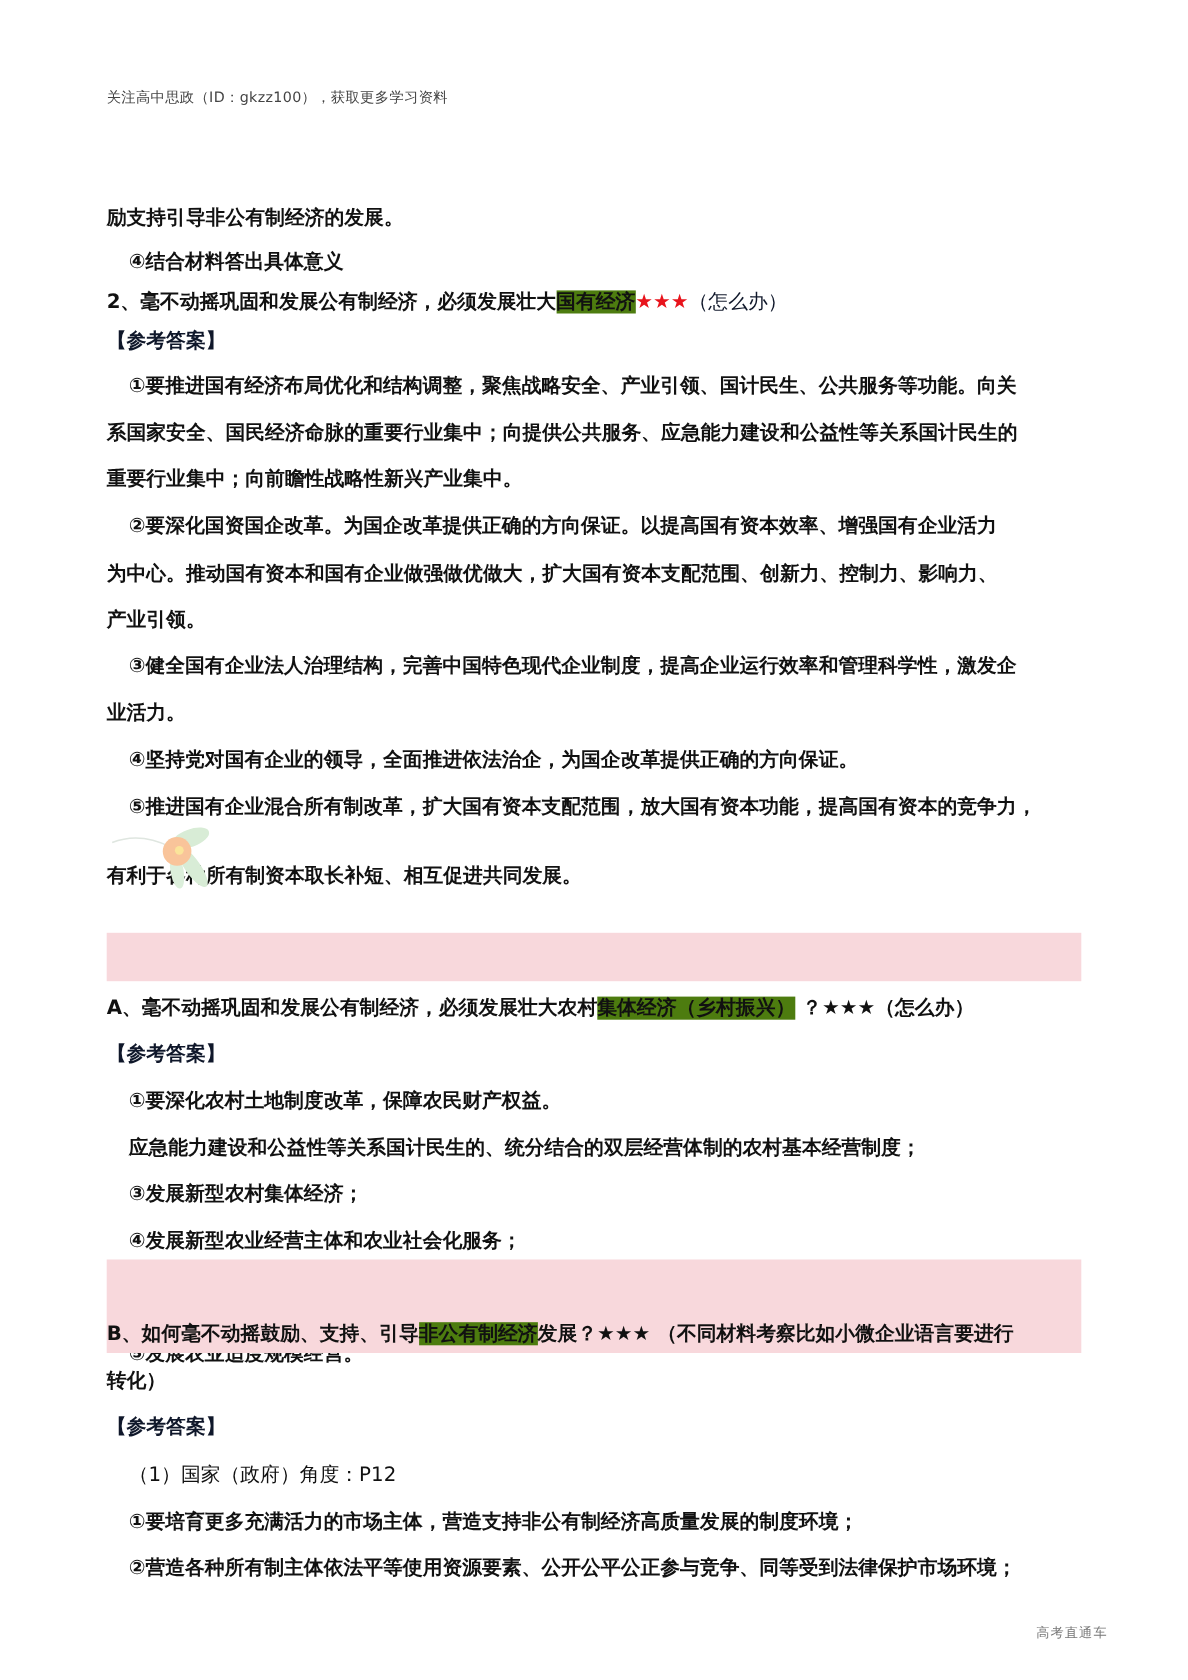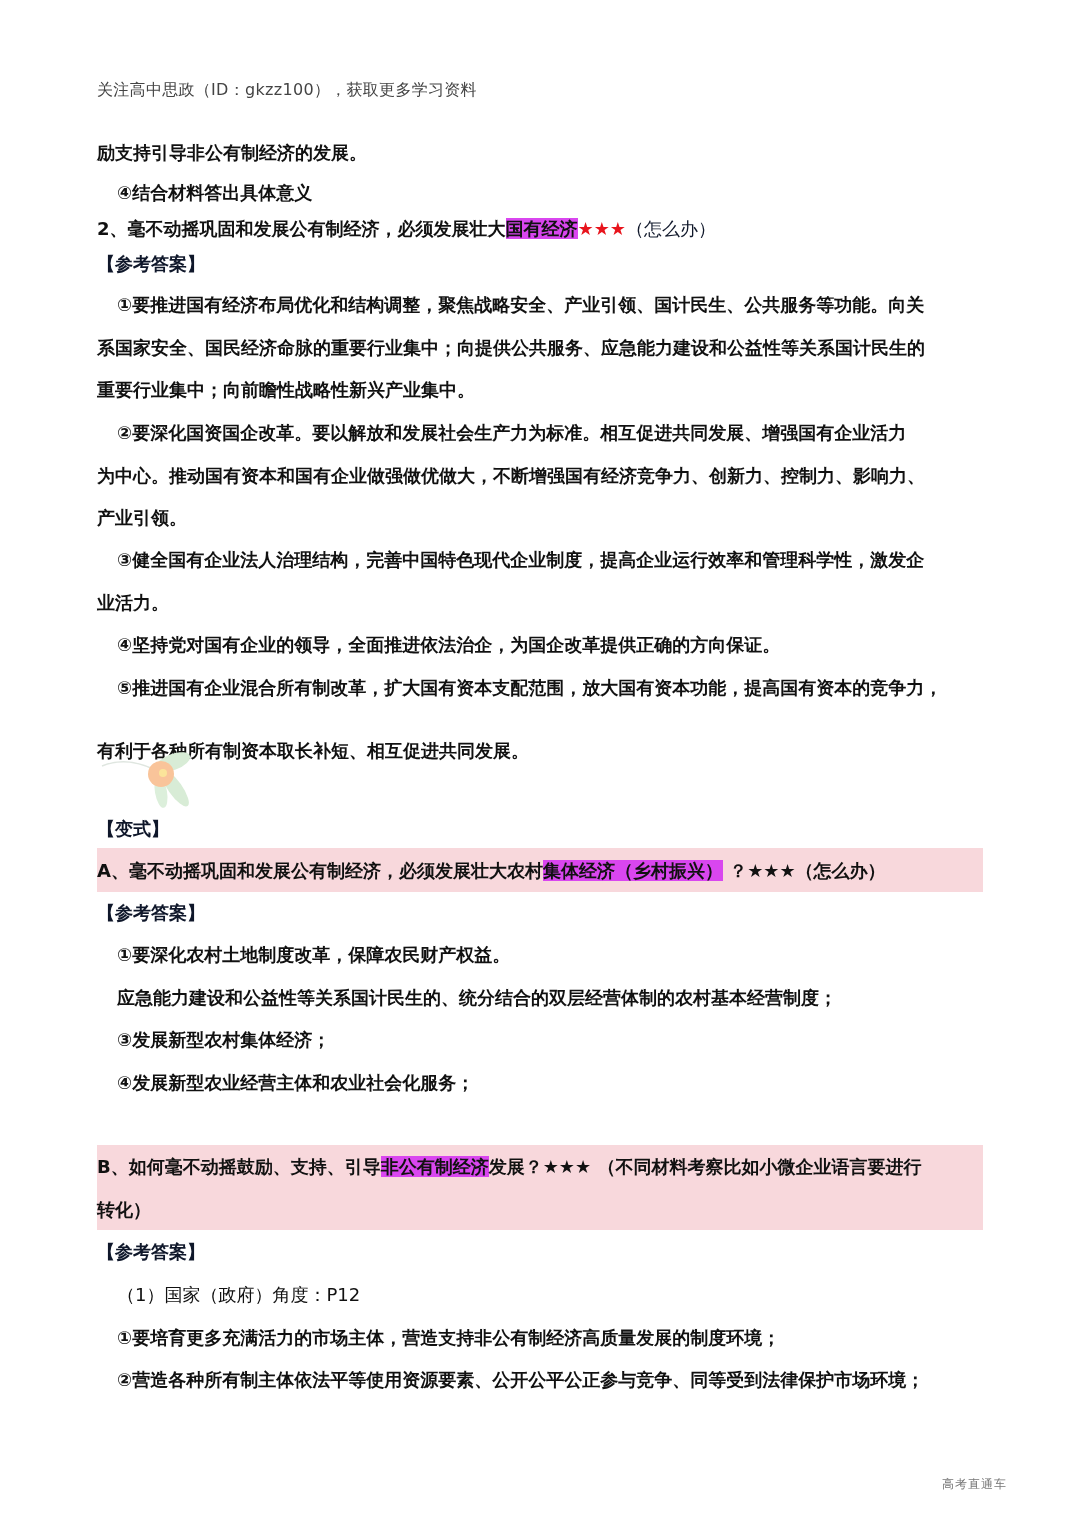--- a/index.html
+++ b/index.html
@@ -3,30 +3,31 @@
 <meta charset="utf-8">
 <style>
   html, body { margin: 0; padding: 0; background: #ffffff; }
   body {
     width: 1080px; height: 1527px; position: relative; overflow: hidden;
     font-family: "DejaVu Sans", "Liberation Sans", sans-serif;
     color: #111;
   }
   .header-note {
     position: absolute; left: 97px; top: 80px;
-    font-size: 16px; color: #444; letter-spacing: 0.3px;
+    font-size: 13px; color: #444; letter-spacing: 0.3px;
   }
   .line {
     position: absolute; left: 97px; width: 886px;
     font-size: 18px; line-height: 22px; color: #111; font-weight: bold;
     white-space: nowrap;
+    margin-top: 46px;
   }
   .indent { padding-left: 20px; box-sizing: border-box; }
   .red { color: #0f172a; }
-  .hl { background: #d946ef; }
+  .hl { background: #4d7c0f; }
   .stars-red { color: #e8141c; }
   .band {
     position: absolute; left: 97px; width: 886px; background: #f8d8dc;
   }
   .flower { position: absolute; left: 97px; top: 748px; width: 120px; height: 62px; }
   .watermark {
     position: absolute; left: 942px; top: 1476px;
     font-size: 12px; color: #777; letter-spacing: 1px; font-weight: normal;
   }
 </style>
@@ -40,22 +41,22 @@
 
 <div class="line" style="top:218px">
   <span>2、毫不动摇巩固和发展公有制经济，必须发展壮大</span><span class="hl">国有经济</span><span class="stars-red">★★★</span><span class="red" style="font-weight:normal">（怎么办）</span>
 </div>
 <div class="line red" style="top:253px">【参考答案】</div>
 
 <div class="line indent" style="top:294px">①要推进国有经济布局优化和结构调整，聚焦战略安全、产业引领、国计民生、公共服务等功能。向关</div>
 <div class="line" style="top:337px">系国家安全、国民经济命脉的重要行业集中；向提供公共服务、应急能力建设和公益性等关系国计民生的</div>
 <div class="line" style="top:379px">重要行业集中；向前瞻性战略性新兴产业集中。</div>
 
-<div class="line indent" style="top:422px">②要深化国资国企改革。要以解放和发展社会生产力为标准。相互促进共同发展、增强国有企业活力</div>
-<div class="line" style="top:465px">为中心。推动国有资本和国有企业做强做优做大，不断增强国有经济竞争力、创新力、控制力、影响力、</div>
+<div class="line indent" style="top:422px">②要深化国资国企改革。为国企改革提供正确的方向保证。以提高国有资本效率、增强国有企业活力</div>
+<div class="line" style="top:465px">为中心。推动国有资本和国有企业做强做优做大，扩大国有资本支配范围、创新力、控制力、影响力、</div>
 <div class="line" style="top:507px">产业引领。</div>
 
 <div class="line indent" style="top:549px">③健全国有企业法人治理结构，完善中国特色现代企业制度，提高企业运行效率和管理科学性，激发企</div>
 <div class="line" style="top:592px">业活力。</div>
 
 <div class="line indent" style="top:634px">④坚持党对国有企业的领导，全面推进依法治企，为国企改革提供正确的方向保证。</div>
 
 <div class="line indent" style="top:677px">⑤推进国有企业混合所有制改革，扩大国有资本支配范围，放大国有资本功能，提高国有资本的竞争力，</div>
 <div class="line" style="top:740px">有利于各种所有制资本取长补短、相互促进共同发展。</div>
 

